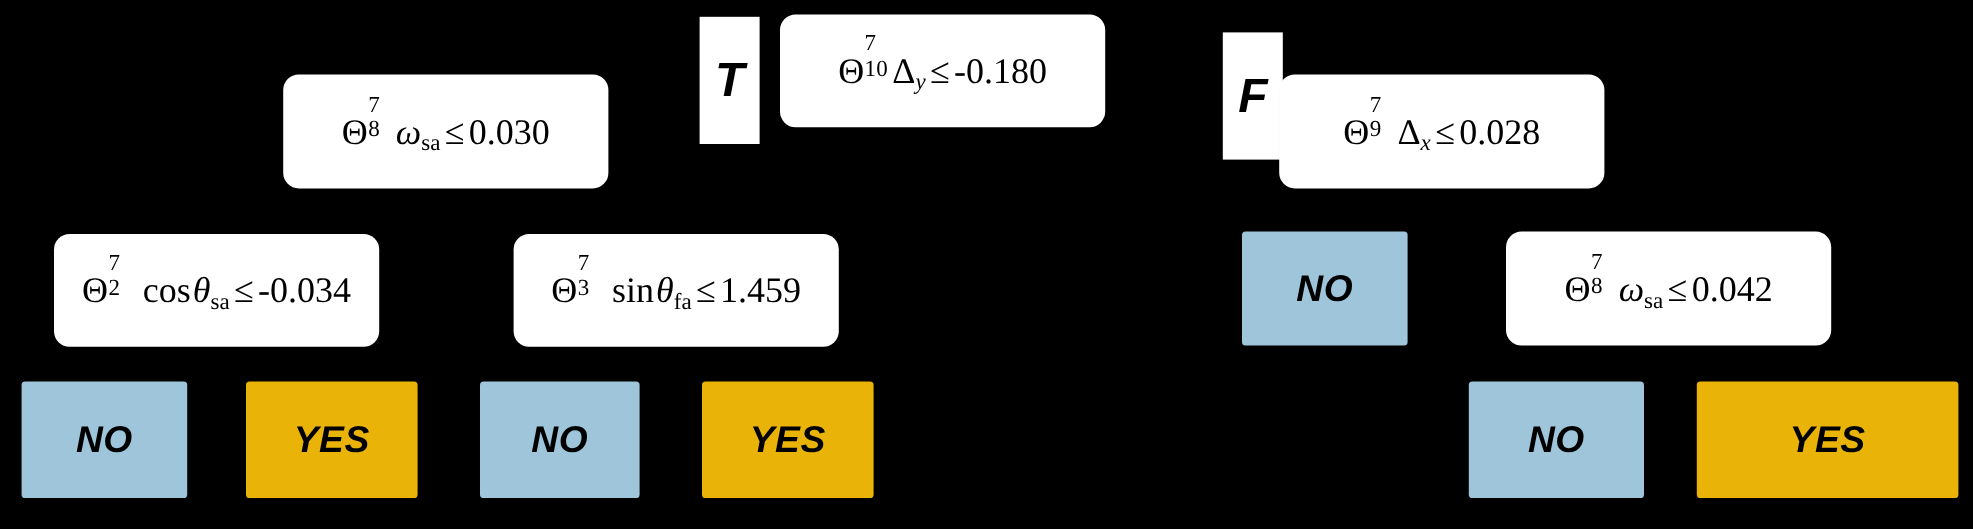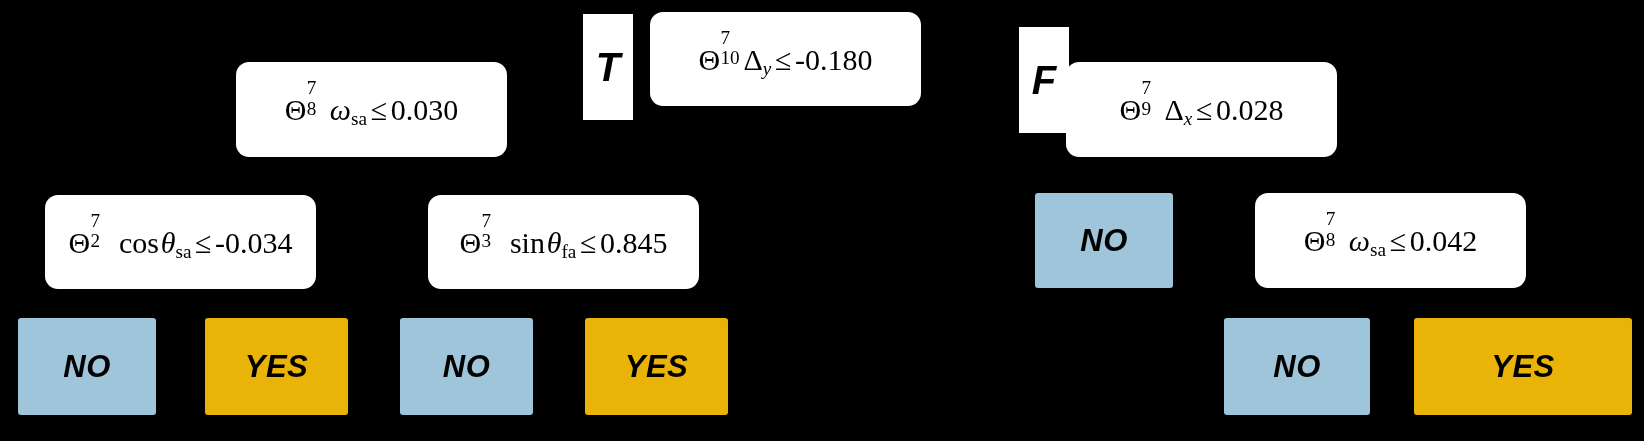--- a/index.html
+++ b/index.html
@@ -115,21 +115,21 @@
   </div>
 
   <div class="node decision" style="left:45px; top:195px; width:271px; height:94px;">
     <span class="expr">
       <span class="theta-glyph">Θ</span><span class="sup-sub"><span class="sup">7</span><span class="sub">2</span></span><span class="func">cos</span><span class="ital">θ</span><span class="sub-txt">sa</span><span class="op">≤</span><span>-0.034</span>
     </span>
   </div>
 
   <div class="node decision" style="left:428px; top:195px; width:271px; height:94px;">
     <span class="expr">
-      <span class="theta-glyph">Θ</span><span class="sup-sub"><span class="sup">7</span><span class="sub">3</span></span><span class="func">sin</span><span class="ital">θ</span><span class="sub-txt">fa</span><span class="op">≤</span><span>0.845</span>
+      <span class="theta-glyph">Θ</span><span class="sup-sub"><span class="sup">7</span><span class="sub">3</span></span><span class="func">sin</span><span class="ital">θ</span><span class="sub-txt">fa</span><span class="op">≤</span><span>1.459</span>
     </span>
   </div>
 
   <div class="node leaf leaf-no" style="left:1035px; top:193px; width:138px; height:95px;">
     <span>NO</span>
   </div>
 
   <div class="node decision" style="left:1255px; top:193px; width:271px; height:95px;">
     <span class="expr">
       <span class="theta-glyph">Θ</span><span class="sup-sub"><span class="sup">7</span><span class="sub">8</span></span><span class="ital">ω</span><span class="sub-txt">sa</span><span class="op">≤</span><span>0.042</span>

